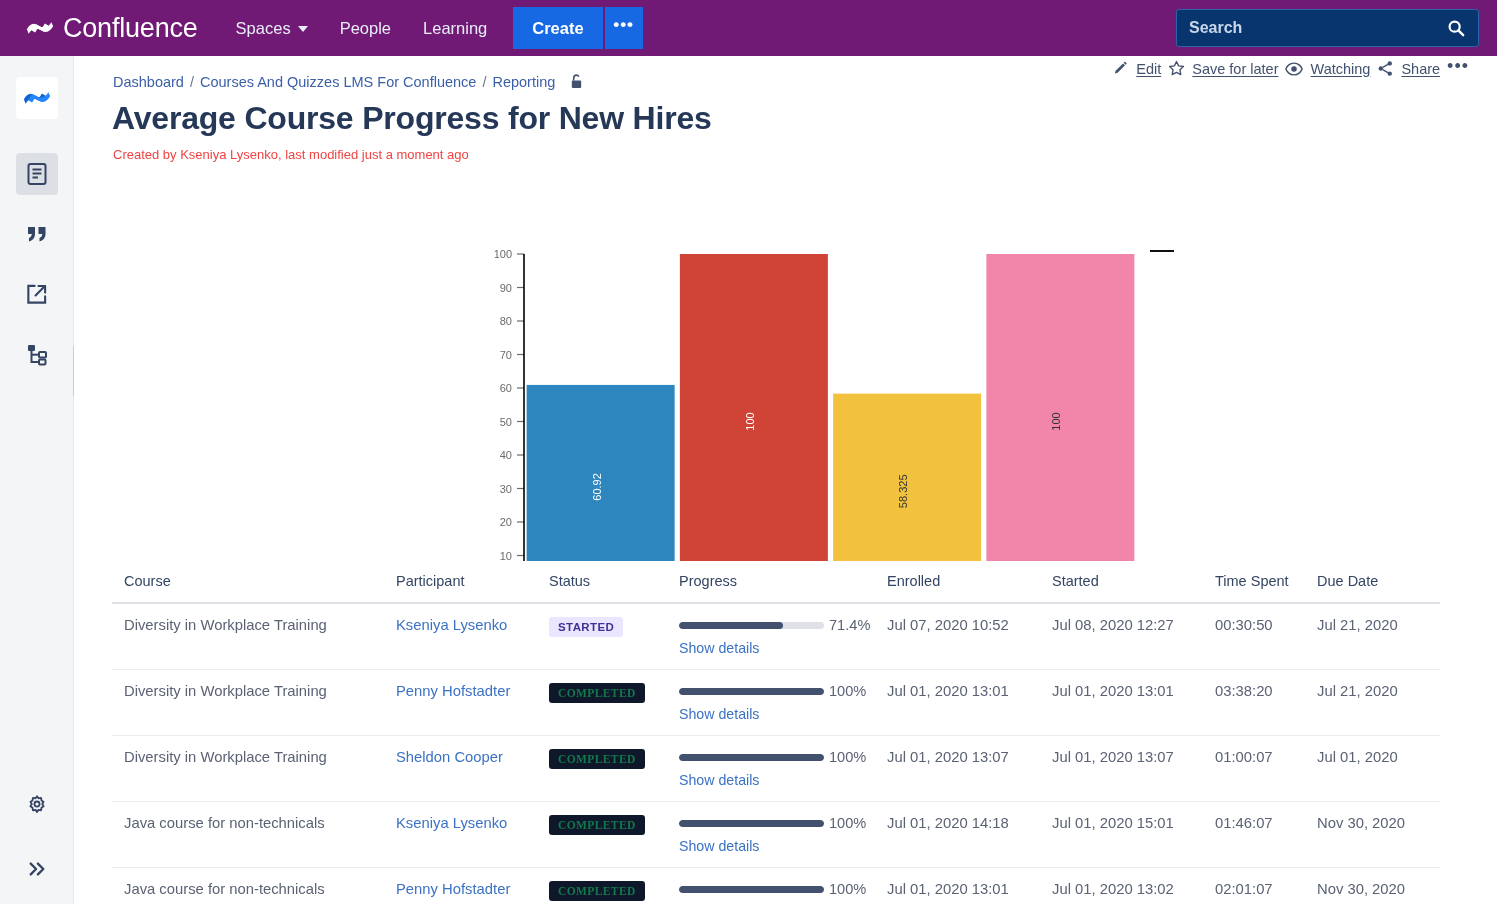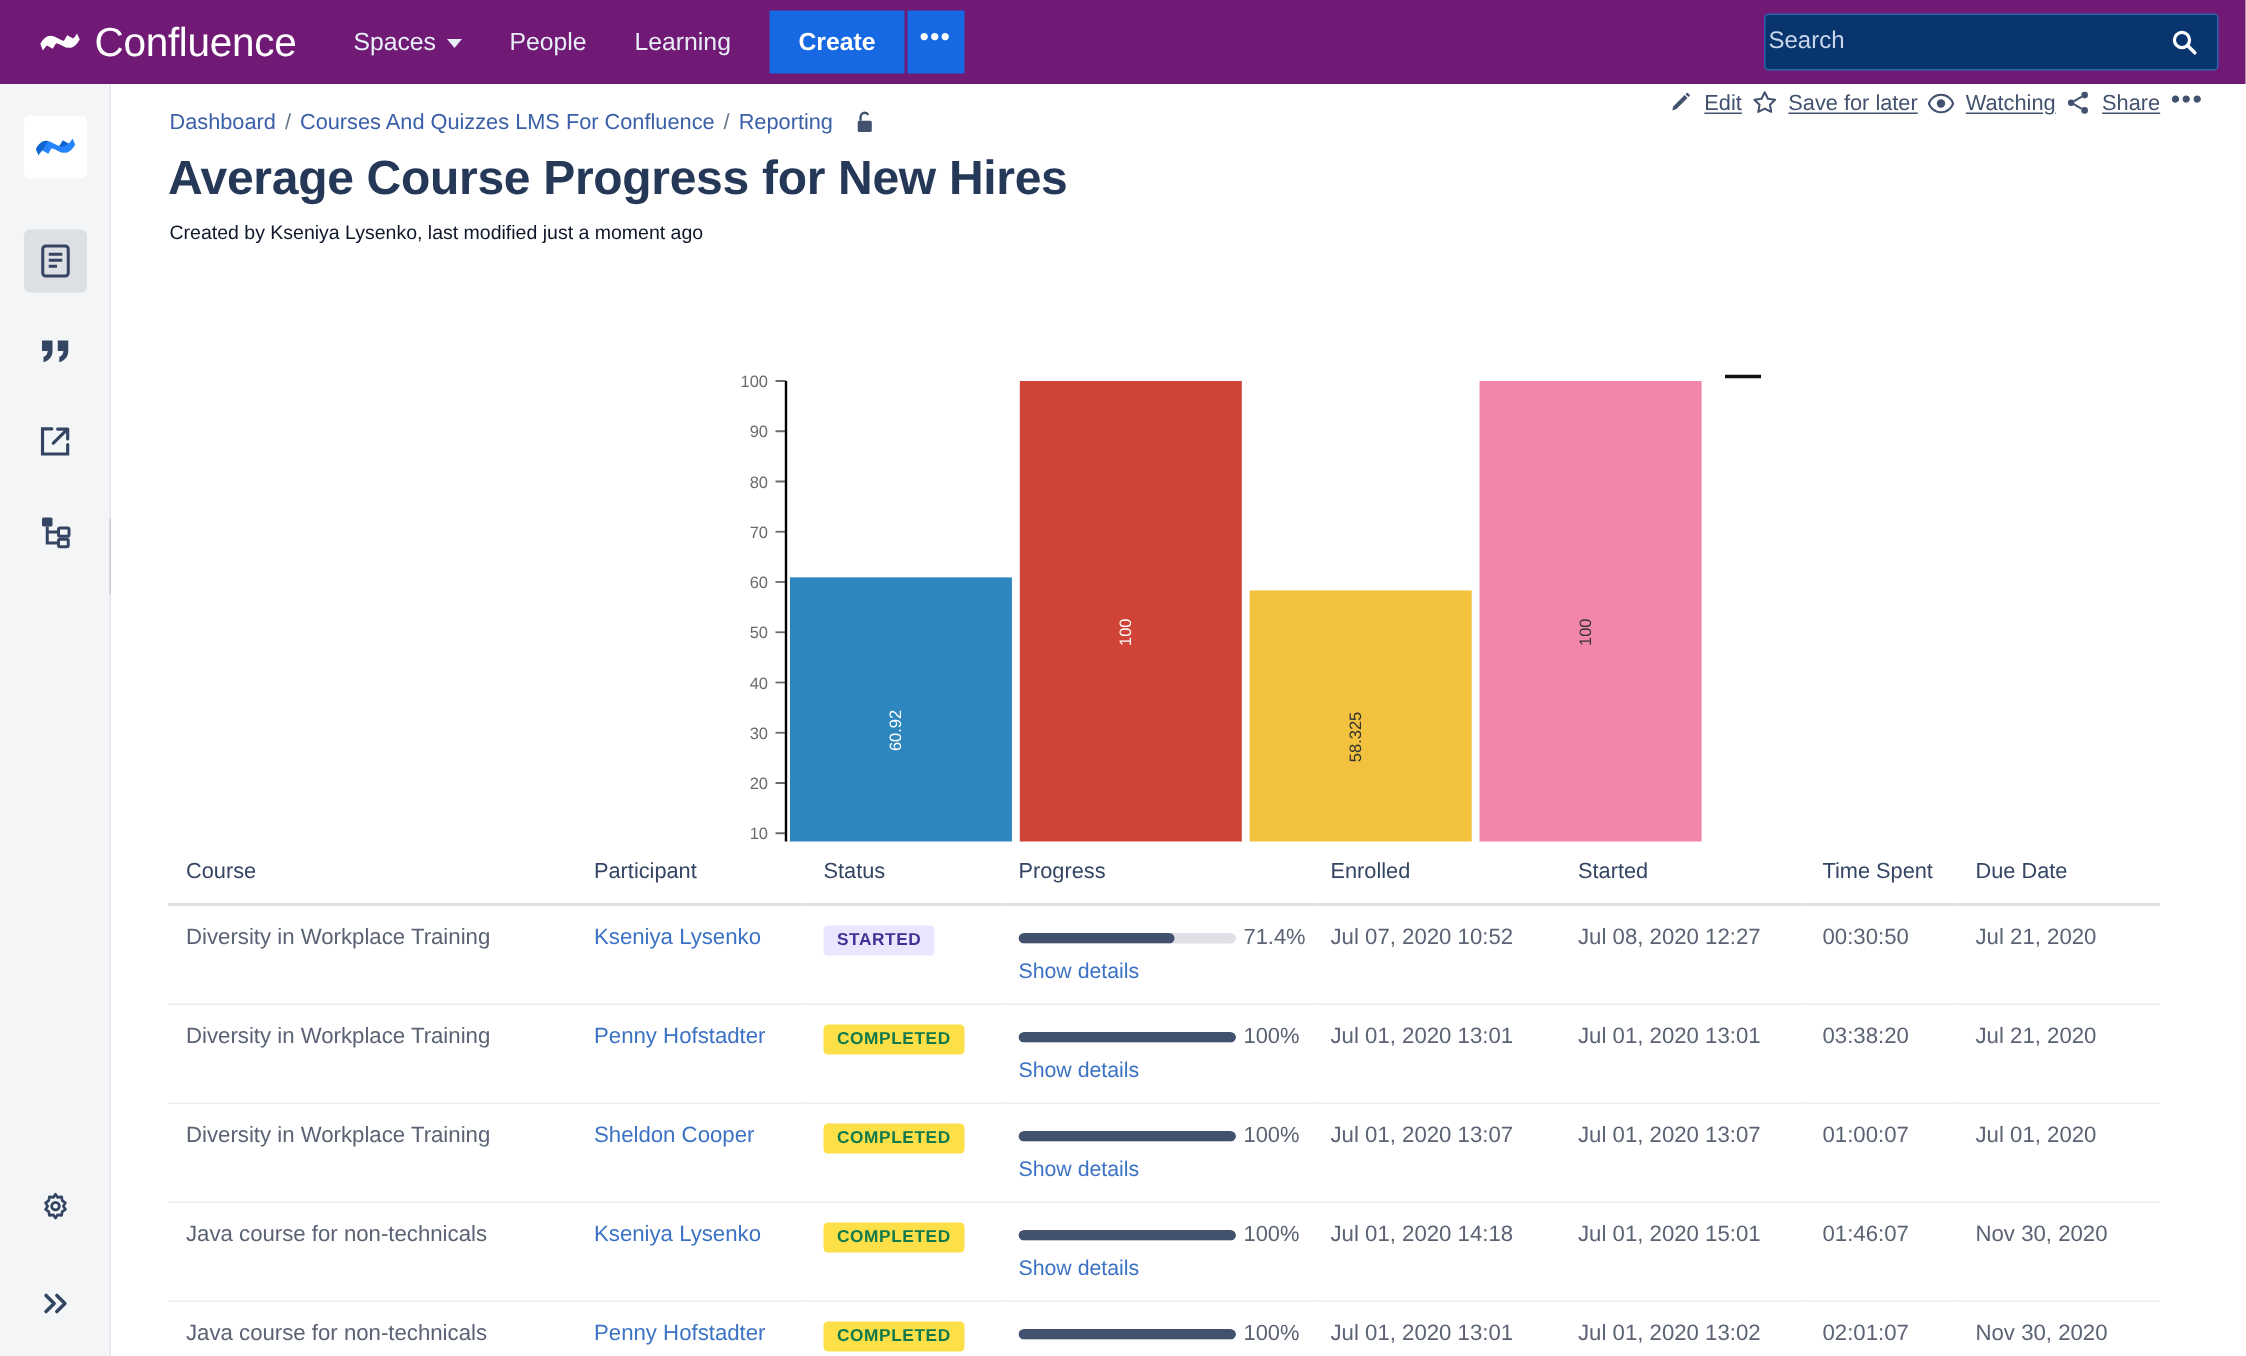--- a/index.html
+++ b/index.html
@@ -59,22 +59,23 @@
   .search-wrap {
     position: absolute; right: 18px; top: 9px;
     width: 303px; height: 38px;
     background: #09356F;
     border: 1px solid #2D63AB;
     border-radius: 3px;
     display: flex; align-items: center;
   }
   .search-input {
     flex: 1; background: transparent; border: none; outline: none;
-    color: #fff; font-size: 16px; padding-left: 2px;
+    color: #fff; font-size: 16px; padding-left: 12px;
     font-family: "Liberation Sans", sans-serif;
+    font-weight: bold;
   }
   .search-input::placeholder { color: #C7D6EA; opacity: 1; }
   .search-icon { margin-right: 13px; display: flex; }
 
   
   .sidebar {
     position: absolute; top: 56px; left: 0;
     width: 74px; height: 848px;
     background: #F4F5F7;
     border-right: 1px solid #E4E6EA;
@@ -108,21 +109,21 @@
   .bc-link { color: #3B5FA8; cursor: pointer; }
   .bc-sep { color: #6B778C; }
   .lock-icon { margin-left: 8px; display: flex; }
   .page-title {
     position: absolute; top: 44px; left: 38px;
     font-size: 32px; color: #253858; font-weight: bold;
     letter-spacing: -0.2px;
   }
   .page-meta {
     position: absolute; top: 91px; left: 39px;
-    font-size: 13px; color: #0f172a;
+    font-size: 13px; color: #ef4444;
   }
   .actions {
     position: absolute; top: 4px; right: 28px;
     display: flex; align-items: center; gap: 7px;
     font-size: 14.5px; color: #42526E;
   }
   .action { display: flex; align-items: center; gap: 7px; cursor: pointer; }
   .action .u { text-decoration: underline; text-underline-offset: 2px; }
   .action-dots {
     font-size: 18px; letter-spacing: 1px; color: #42526E;
@@ -154,21 +155,21 @@
   .c-enr    { width: 165px; }
   .c-start  { width: 163px; }
   .c-time   { width: 102px; margin-top: 35px; }
   .c-due    { width: 135px; }
   .link-user { color: #3B72C4; cursor: pointer; }
   .badge {
     display: inline-block; font-size: 11.5px; font-weight: bold;
     letter-spacing: 0.4px; padding: 4px 9px; border-radius: 3px;
   }
   .badge.started   { background: #EAE6FF; color: #403294; }
-  .badge.completed { background: #fde047; color: #12794B; }
+  .badge.completed { background: #0f172a; color: #12794B; font-family: Liberation Serif, serif; }
   .prog-row { display: flex; align-items: center; gap: 5px; }
   .prog-track {
     width: 145px; height: 7px; border-radius: 4px;
     background: #DFE1E6; overflow: hidden;
   }
   .prog-fill { height: 7px; border-radius: 4px; background: #42526E; }
   .prog-pct { font-size: 14.6px; color: #5A6274; white-space: nowrap; }
   .show-details {
     display: block; margin-top: 7px;
     font-size: 14.2px; color: #3B72C4; cursor: pointer;

